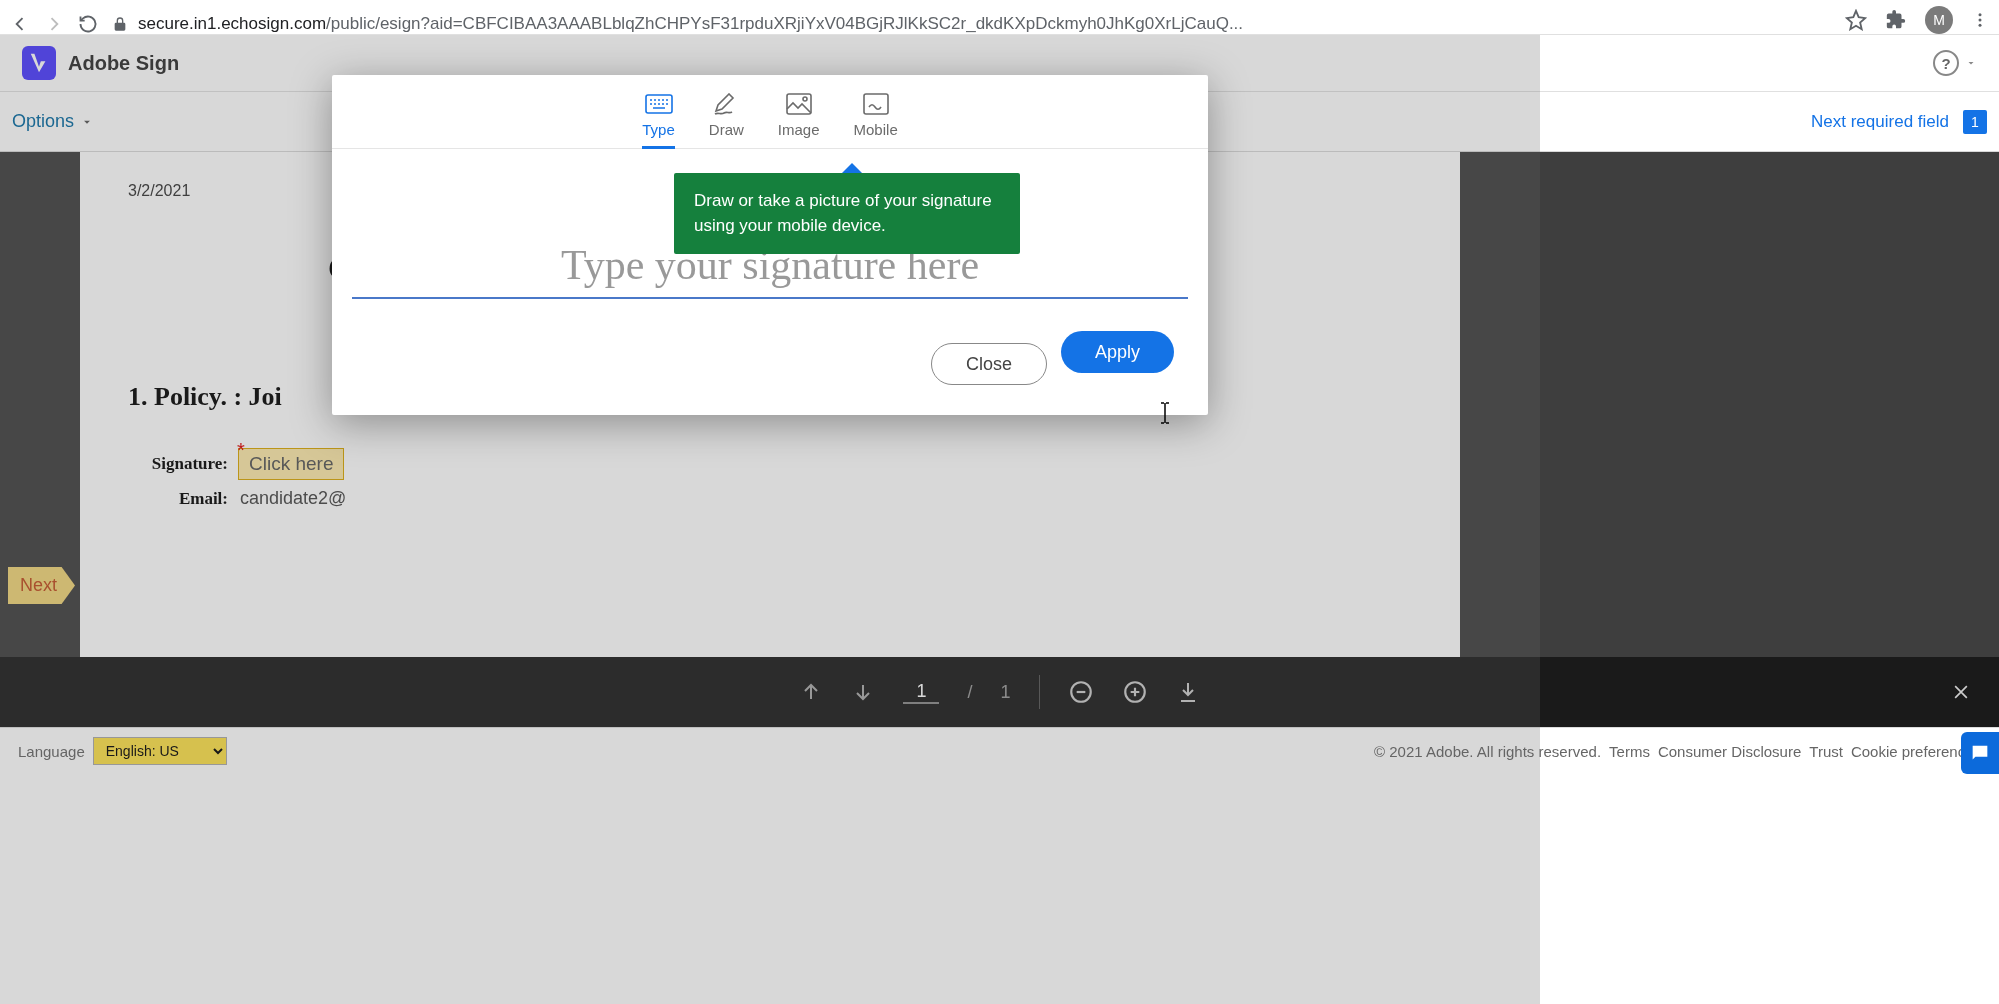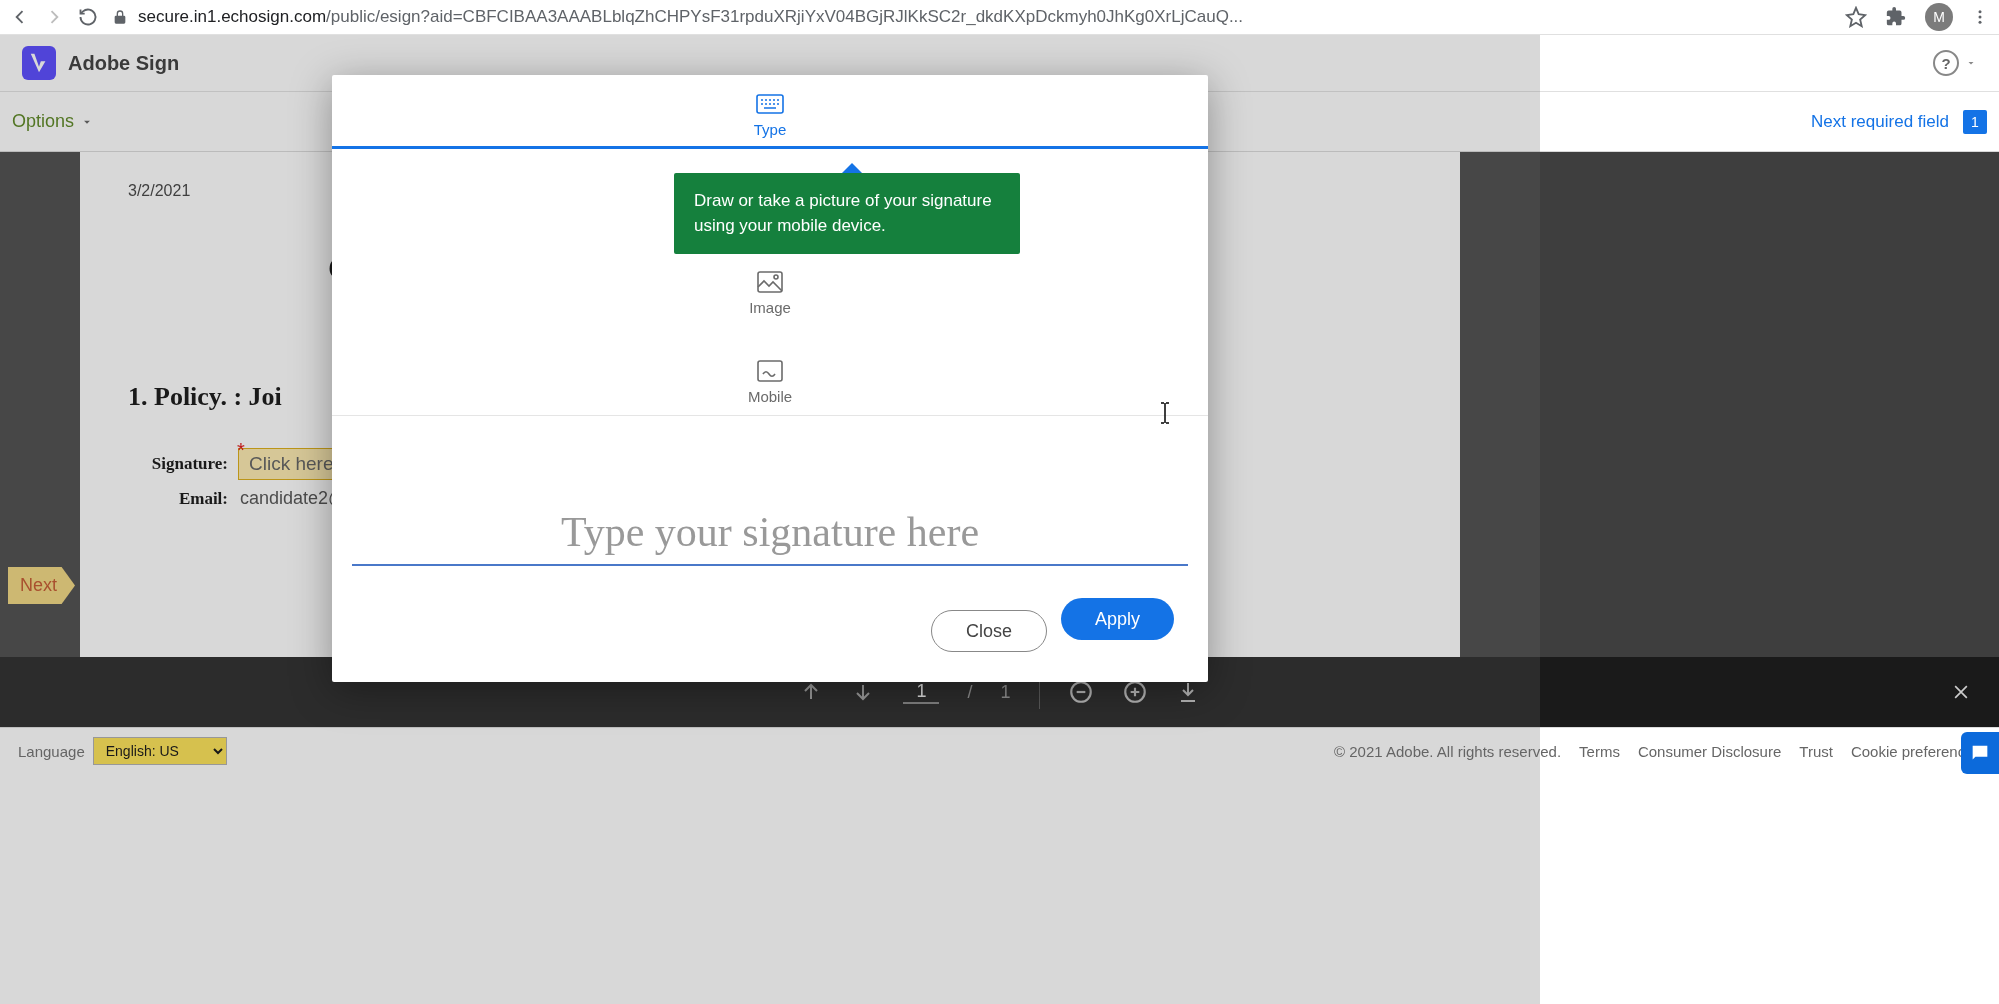--- a/index.html
+++ b/index.html
@@ -1,39 +1,39 @@
 <!DOCTYPE html>
 <html><head>
 <meta charset="utf-8">
 <style>
   * { box-sizing: border-box; margin: 0; padding: 0; }
   body { font-family: -apple-system, BlinkMacSystemFont, "Segoe UI", Arial, sans-serif; width: 1999px; height: 1004px; overflow: hidden; background: #fff; position: relative; }
   
   
-  .browser-bar { height: 35px; background: #fff; display: flex; align-items: center; padding: 0 10px; gap: 14px; border-bottom: 1px solid #e0e0e0; }
+  .browser-bar { height: 35px; background: #fff; display: flex; align-items: flex-end; padding: 0 10px; gap: 14px; border-bottom: 1px solid #e0e0e0; }
   .nav-arrow { width: 20px; height: 20px; display:flex; align-items:center; justify-content:center; color:#5f6368; cursor:pointer; }
   .nav-arrow.disabled { color:#bdbdbd; }
   .url-area { flex:1; display:flex; align-items:center; gap:10px; font-size:17px; color:#202124; }
   .lock-icon { width:16px; height:16px; }
   .url-text { white-space:nowrap; overflow:hidden; text-overflow:ellipsis; }
   .url-text .domain { color:#202124; }
   .url-text .path { color:#5f6368; }
   .right-icons { display:flex; align-items:center; gap:18px; color:#5f6368; }
   .avatar { width:28px; height:28px; border-radius:50%; background:#7b7b7b; color:#fff; display:flex; align-items:center; justify-content:center; font-size:14px; font-weight:500;}
   
   
   .app-header { height:57px; background:#fff; display:flex; align-items:center; padding:0 22px; border-bottom:1px solid #e0e0e0; }
   .app-logo { width:34px; height:34px; background:#4a3aff; border-radius:6px; display:flex; align-items:center; justify-content:center; margin-right:12px;}
   .app-title { font-size:20px; font-weight:600; color:#2c2c2c; }
   .help-btn { margin-left:auto; display:flex; align-items:center; gap:6px; color:#666; }
   .help-circle { width:26px; height:26px; border:2px solid #888; border-radius:50%; display:flex; align-items:center; justify-content:center; font-size:15px; font-weight:600;}
   
   
   .toolbar { height:60px; background:#fff; display:flex; align-items:center; padding:0 12px; border-bottom:1px solid #d8d8d8;}
-  .options-btn { font-size:18px; color:#4d7c0f; display:flex; align-items:center; gap:6px; cursor:pointer;}
+  .options-btn { font-size:18px; color:#0369a1; display:flex; align-items:center; gap:6px; cursor:pointer;}
   .next-field { margin-left:auto; display:flex; align-items:center; gap:14px; color:#1473e6; font-size:17px;}
   .badge { background:#1473e6; color:#fff; width:24px; height:24px; display:flex; align-items:center; justify-content:center; font-size:14px; border-radius:2px;}
   
   
   .doc-area { position:relative; height:505px; background:#3e3e3e; overflow:hidden;}
   .doc-page { position:absolute; left:80px; top:0; width:1380px; height:100%; background:#fff; padding:30px 48px; }
   .doc-date { font-size:16px; color:#333; }
   .doc-heading-cut { margin-top:50px; font-size:32px; font-weight:bold; font-family:Georgia, serif; color:#000; margin-left:200px;}
   .policy-line { margin-top:95px; font-size:26px; font-weight:bold; font-family:Georgia, serif; }
   .sig-row { margin-top:36px; display:flex; align-items:center; gap:10px; }
@@ -54,32 +54,32 @@
   
   .pdf-bar { height:70px; background:#1a1a1a; display:flex; align-items:center; justify-content:center; gap:28px; color:#ccc; position:relative;}
   .pdf-bar .page-in { width:36px; background:transparent; border:none; border-bottom:2px solid #888; color:#fff; text-align:center; font-size:18px;}
   .pdf-bar .slash { color:#999; font-size:18px;}
   .pdf-bar .divider { width:1px; height:34px; background:#555; }
   .pdf-close { position:absolute; right:28px; color:#ccc; font-size:22px; cursor:pointer;}
   
   
   .footer { height:47px; background:#fff; display:flex; align-items:center; padding:0 18px; font-size:15px; color:#666; border-top:1px solid #ddd;}
   .lang-select { margin-left:8px; height:28px; font-size:14px; padding:0 30px 0 8px; border:1px solid #aaa; background:#fde047;}
-  .footer-right { margin-left:auto; display:flex; gap:18px; align-items:center;}
+  .footer-right { margin-left:auto; display:flex; gap:8px; align-items:center;}
   .footer-right a { color:#666; text-decoration:none; }
   
   
   .chat-fab { position:absolute; right:0; bottom:230px; width:38px; height:42px; background:#0c6adb; border-radius:6px 0 0 6px; display:flex; align-items:center; justify-content:center;}
   
   
   .dim { position:absolute; left:0; top:35px; right:459px; bottom:0; background:rgba(100,100,100,0.25); pointer-events:none; z-index:40;}
   
   
   .modal { position:absolute; left:332px; top:75px; width:876px; background:#fff; box-shadow:0 8px 40px rgba(0,0,0,0.35); z-index:100; border-radius:2px;}
-  .tabs { display:flex; justify-content:center; gap:34px; padding:18px 0 0 0; border-bottom:1px solid #e5e5e5;flex-direction:column;}
+  .tabs { display:flex; justify-content:center; gap:34px; padding:18px 0 0 0; border-bottom:1px solid #e5e5e5;}
   .tab { display:flex; flex-direction:column; align-items:center; gap:6px; padding-bottom:10px; cursor:pointer; color:#6b6b6b; font-size:15px; position:relative;}
   .tab.active { color:#1473e6; }
   .tab.active::after { content:""; position:absolute; bottom:-1px; left:0; right:0; height:3px; background:#1473e6;}
   .tab-icon { width:28px; height:22px; display:flex; align-items:center; justify-content:center;}
   
   .tooltip { position:absolute; left:674px; top:173px; width:346px; background:#15803d; color:#fff; padding:16px 20px; font-size:17px; line-height:1.45; z-index:110; border-radius:2px;}
   .tooltip::before { content:""; position:absolute; top:-10px; left:168px; border:10px solid transparent; border-bottom-color:#1473e6; border-top:none;}
   
   .sig-input-wrap { padding:80px 20px 10px 20px; }
   .sig-input { width:100%; border:none; border-bottom:2px solid #4a78c9; font-size:42px; font-family:"Segoe Script","Brush Script MT",cursive; color:#999; text-align:center; padding:12px 0 8px 0; outline:none; font-weight:300;}

